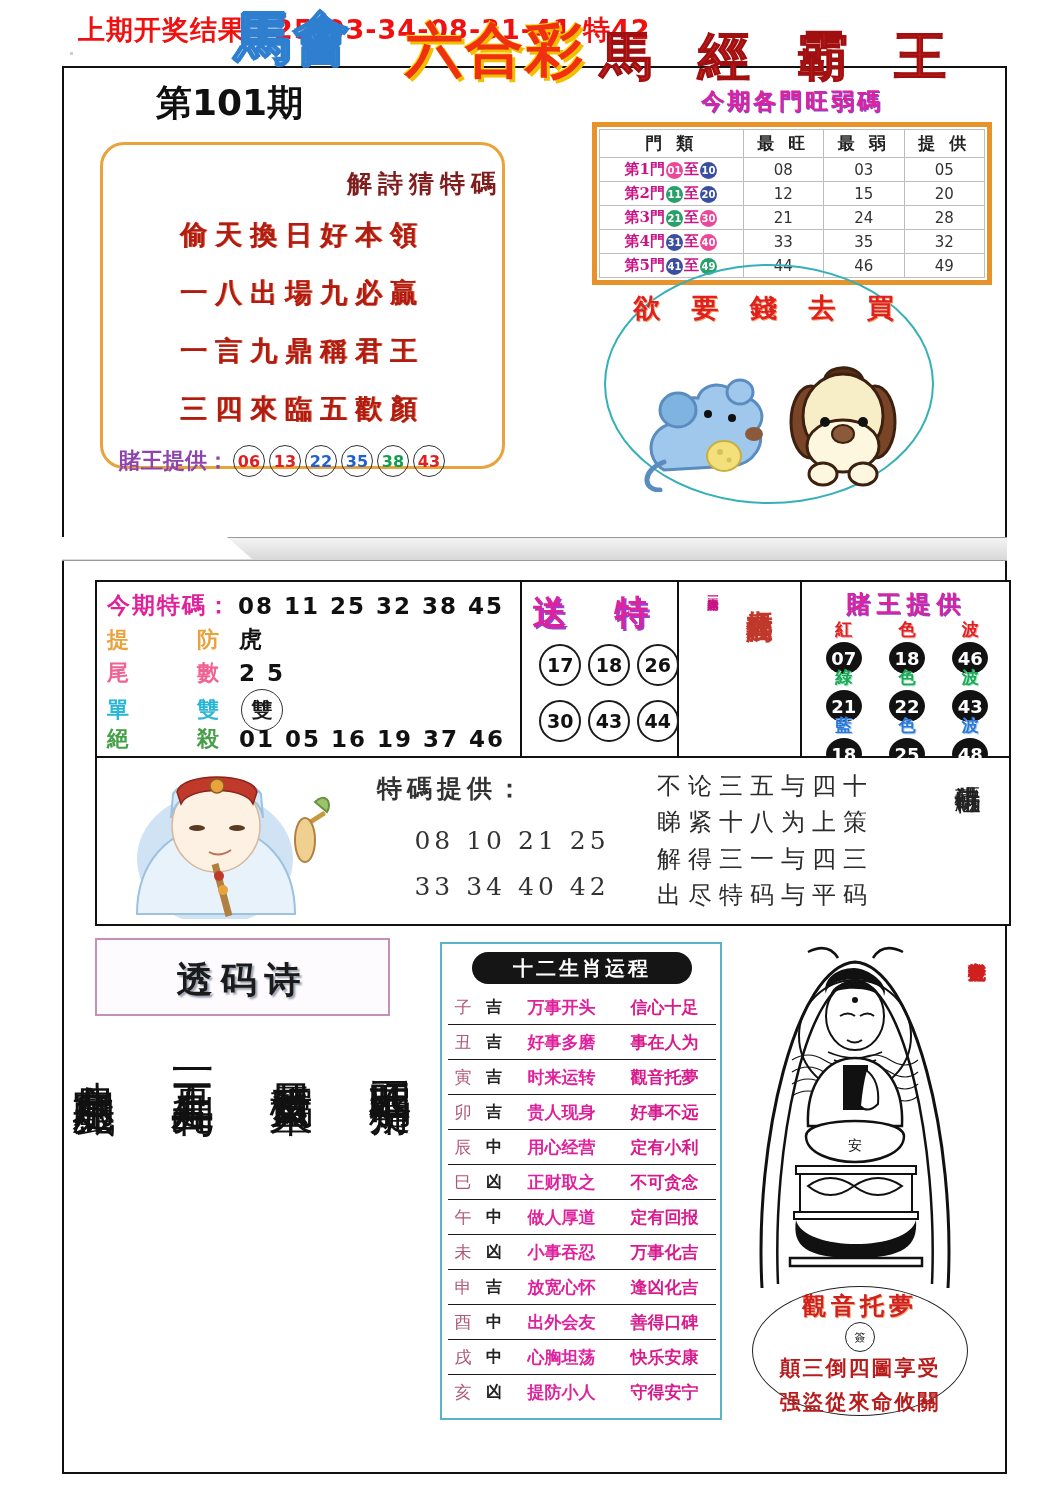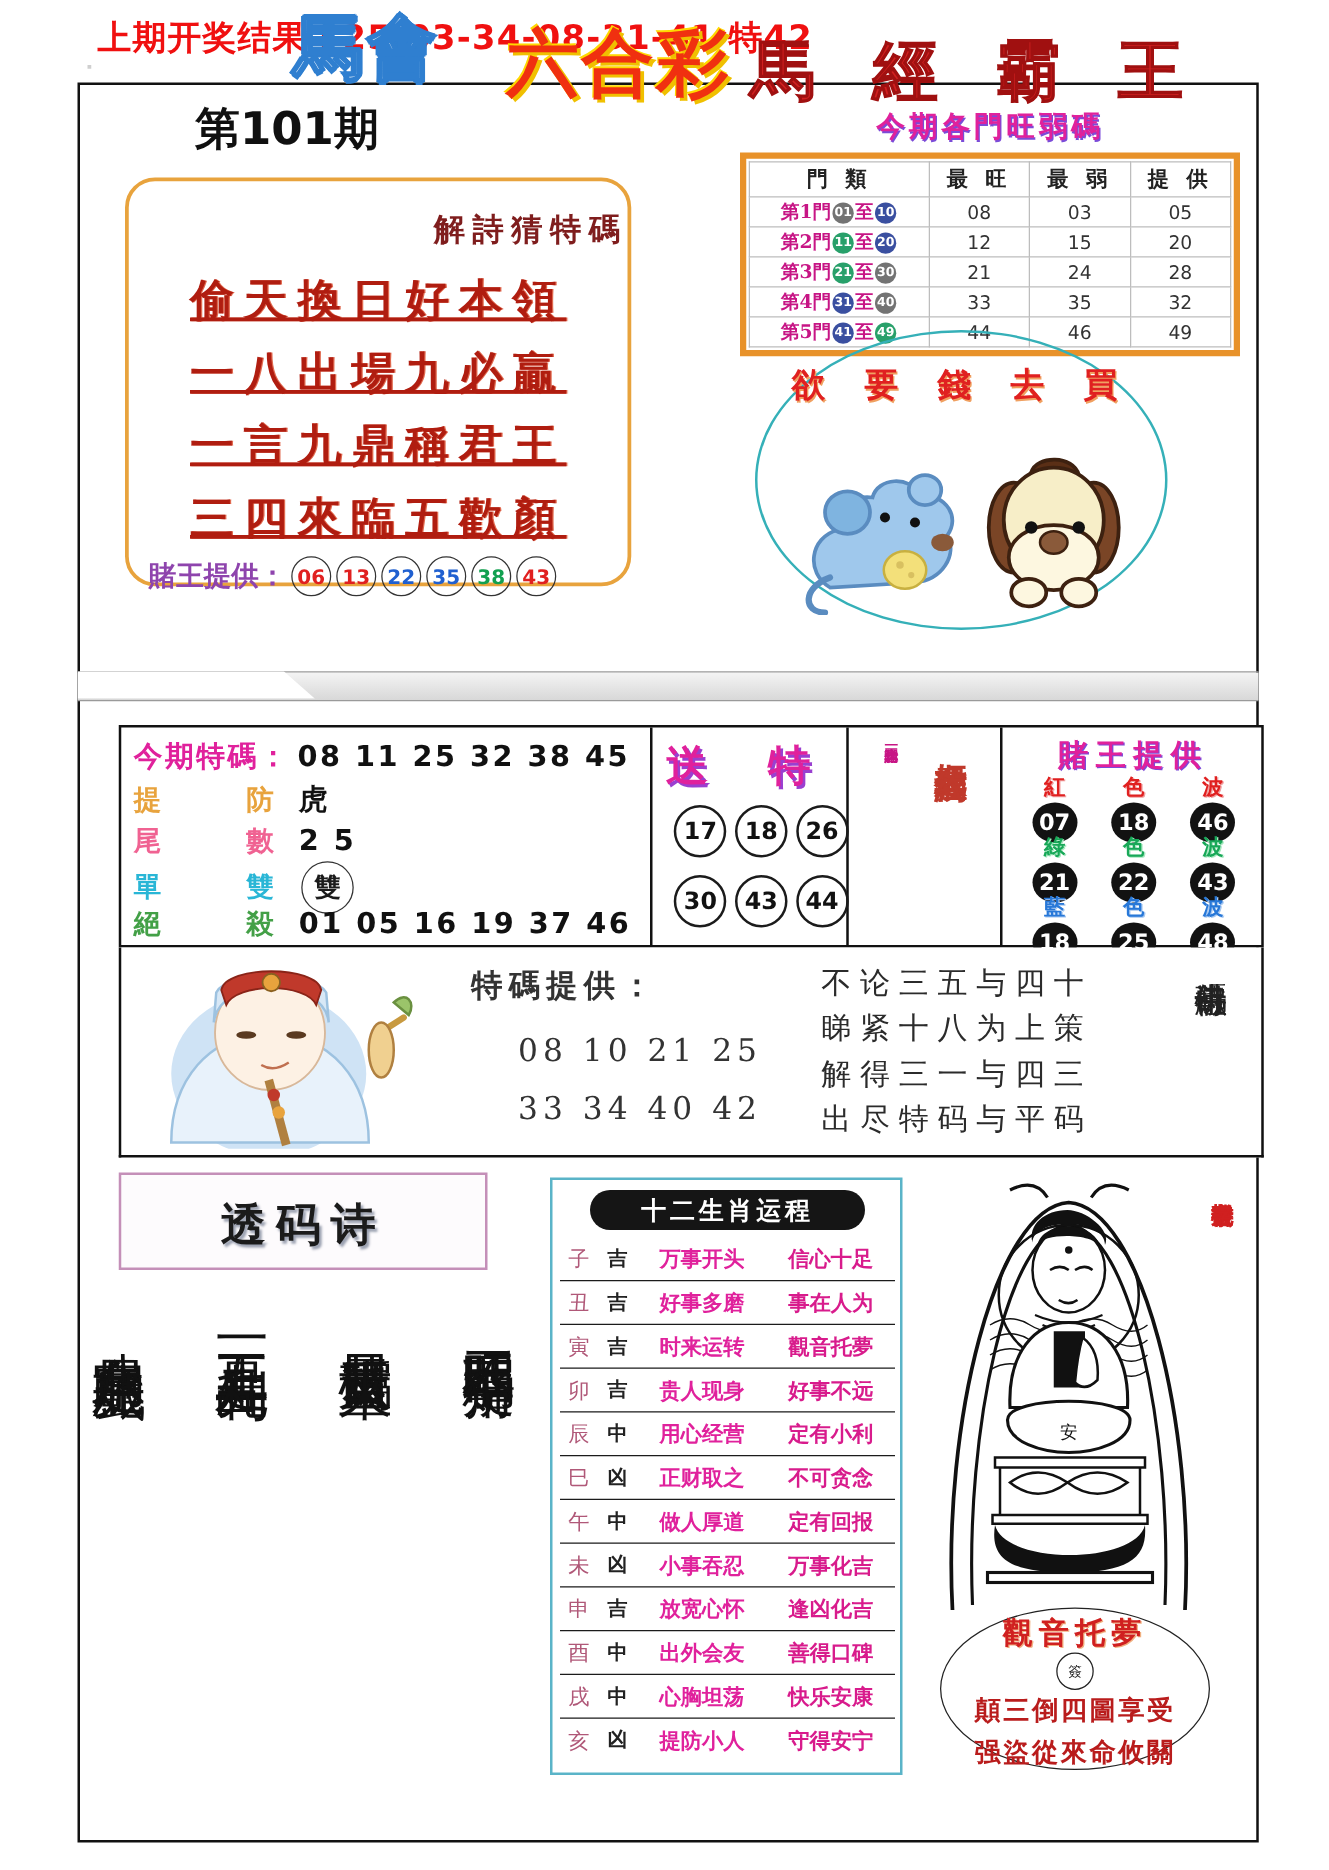--- a/index.html
+++ b/index.html
@@ -39,24 +39,23 @@
     border:3px solid #e8a33d;border-radius:24px;background:#fff;
     box-sizing:border-box;
   }
   .poem-title{
     position:absolute;left:0;top:22px;width:100%;text-align:right;
     font-size:25px;font-weight:bold;color:#7f1d1d;letter-spacing:6px;
     font-family:"DejaVu Serif","Liberation Serif",serif;
   }
   .poem-line{
     position:absolute;left:0;width:100%;text-align:center;
-    font-size:35px;font-weight:bold;color:#b01d10;letter-spacing:8px;
+    font-size:27px;font-weight:bold;color:#b01d10;letter-spacing:8px;
     font-family:"DejaVu Serif","Liberation Serif",serif;
     text-shadow:1px 0 0 #e06a50;
-    text-decoration:underline;
   }
   .pl1{top:72px;} .pl2{top:130px;} .pl3{top:188px;} .pl4{top:246px;}
   .poem-foot{
     position:absolute;left:16px;top:300px;width:373px;
     display:flex;align-items:center;gap:4px;
   }
   .poem-foot .lbl{
     font-size:22px;font-weight:bold;color:#8e44ad;white-space:nowrap;
     font-family:"DejaVu Serif","Liberation Serif",serif;
   }
@@ -91,21 +90,21 @@
   .door-lbl{
     font-size:15px;font-weight:bold;color:#c71585;white-space:nowrap;
     font-family:"DejaVu Serif","Liberation Serif",serif;
   }
   .mini{
     display:inline-flex;align-items:center;justify-content:center;
     width:17px;height:17px;border-radius:50%;color:#fff;
     font-size:10px;font-weight:bold;vertical-align:middle;margin:0 1px;
     font-family:"DejaVu Sans","Liberation Sans",sans-serif;
   }
-  .m-red{background:#737373;} .m-blue{background:#3a4fa0;}
+  .m-red{background:#ec4899;} .m-blue{background:#3a4fa0;}
   .m-green{background:#28a06a;}
   .door-num{font-size:17px;color:#3a3a3a;}
 
   
   .buy-ellipse{
     position:absolute;left:604px;top:264px;width:330px;height:240px;
     border:2px solid #35b0b8;border-radius:50%;box-sizing:border-box;
     background:transparent;
   }
   .buy-text{

